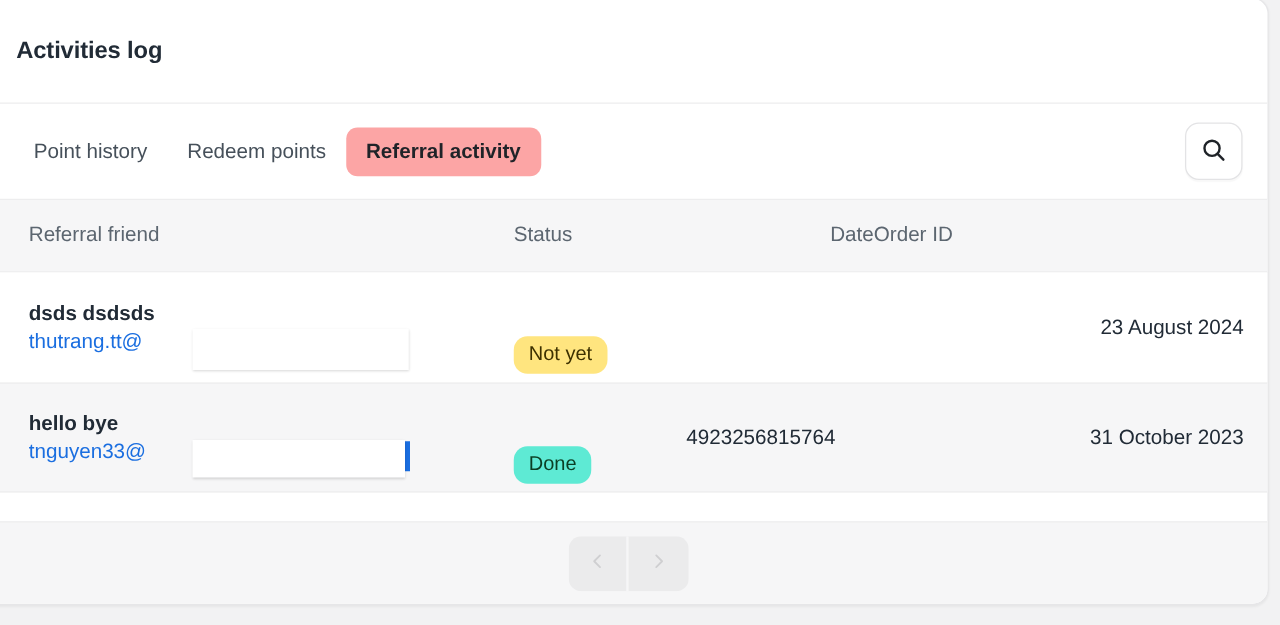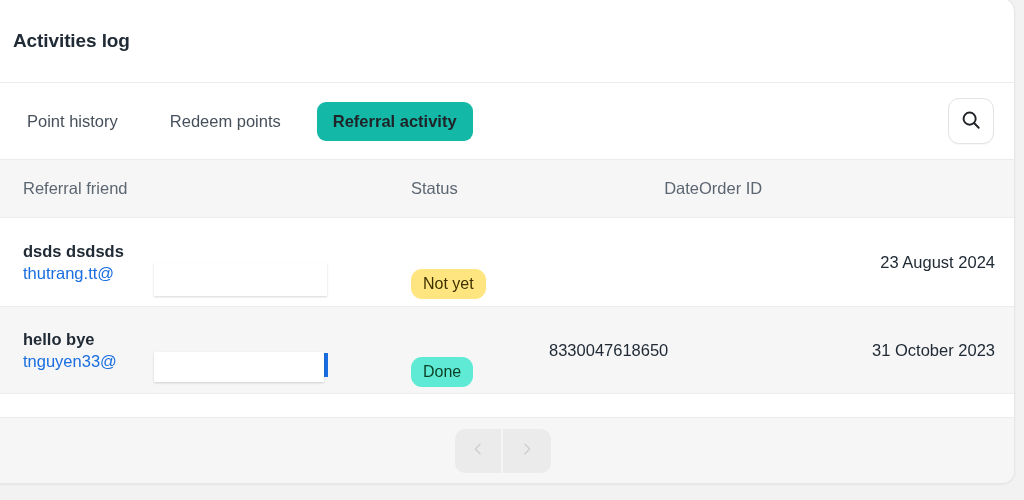--- a/index.html
+++ b/index.html
@@ -51,35 +51,35 @@
     height: 77px;
     padding: 0 22px 0 20px;
     display: flex;
     align-items: center;
     border-bottom: 1px solid #ededee;
     position: relative;
   }
   .tabs {
     display: flex;
     align-items: center;
-    gap: 20px;
+    gap: 0;
   }
   .tab {
     font-size: 16.5px;
     color: #46505a;
     padding: 10px 16px;
     border-radius: 9px;
     white-space: nowrap;
     cursor: pointer;
     background: transparent;
     border: none;
     font-family: inherit;
   }
   .tab.active {
-    background: #14b8a6;
+    background: #fca5a5;
     color: #1f2328;
     font-weight: bold;
   }
 
   .search-btn {
     position: absolute;
     right: 20px;
     top: 50%;
     transform: translateY(-50%);
     width: 46px;
@@ -255,21 +255,21 @@
 
     <div class="row tbody-row even last">
       <div class="cell col-friend">
         <div class="friend-name">hello bye</div>
         <div class="friend-email">tnguyen33@</div>
       </div>
       <div class="cell col-status">
         <span class="badge done">Done</span>
       </div>
       <div class="cell col-order">
-        <span class="order-id">8330047618650</span>
+        <span class="order-id">4923256815764</span>
       </div>
       <div class="cell col-date">
         <span class="date-txt">31 October 2023</span>
       </div>
       <div class="blue-frag"></div>
       <div class="redact redact-2"></div>
     </div>
 
   </div>
 

